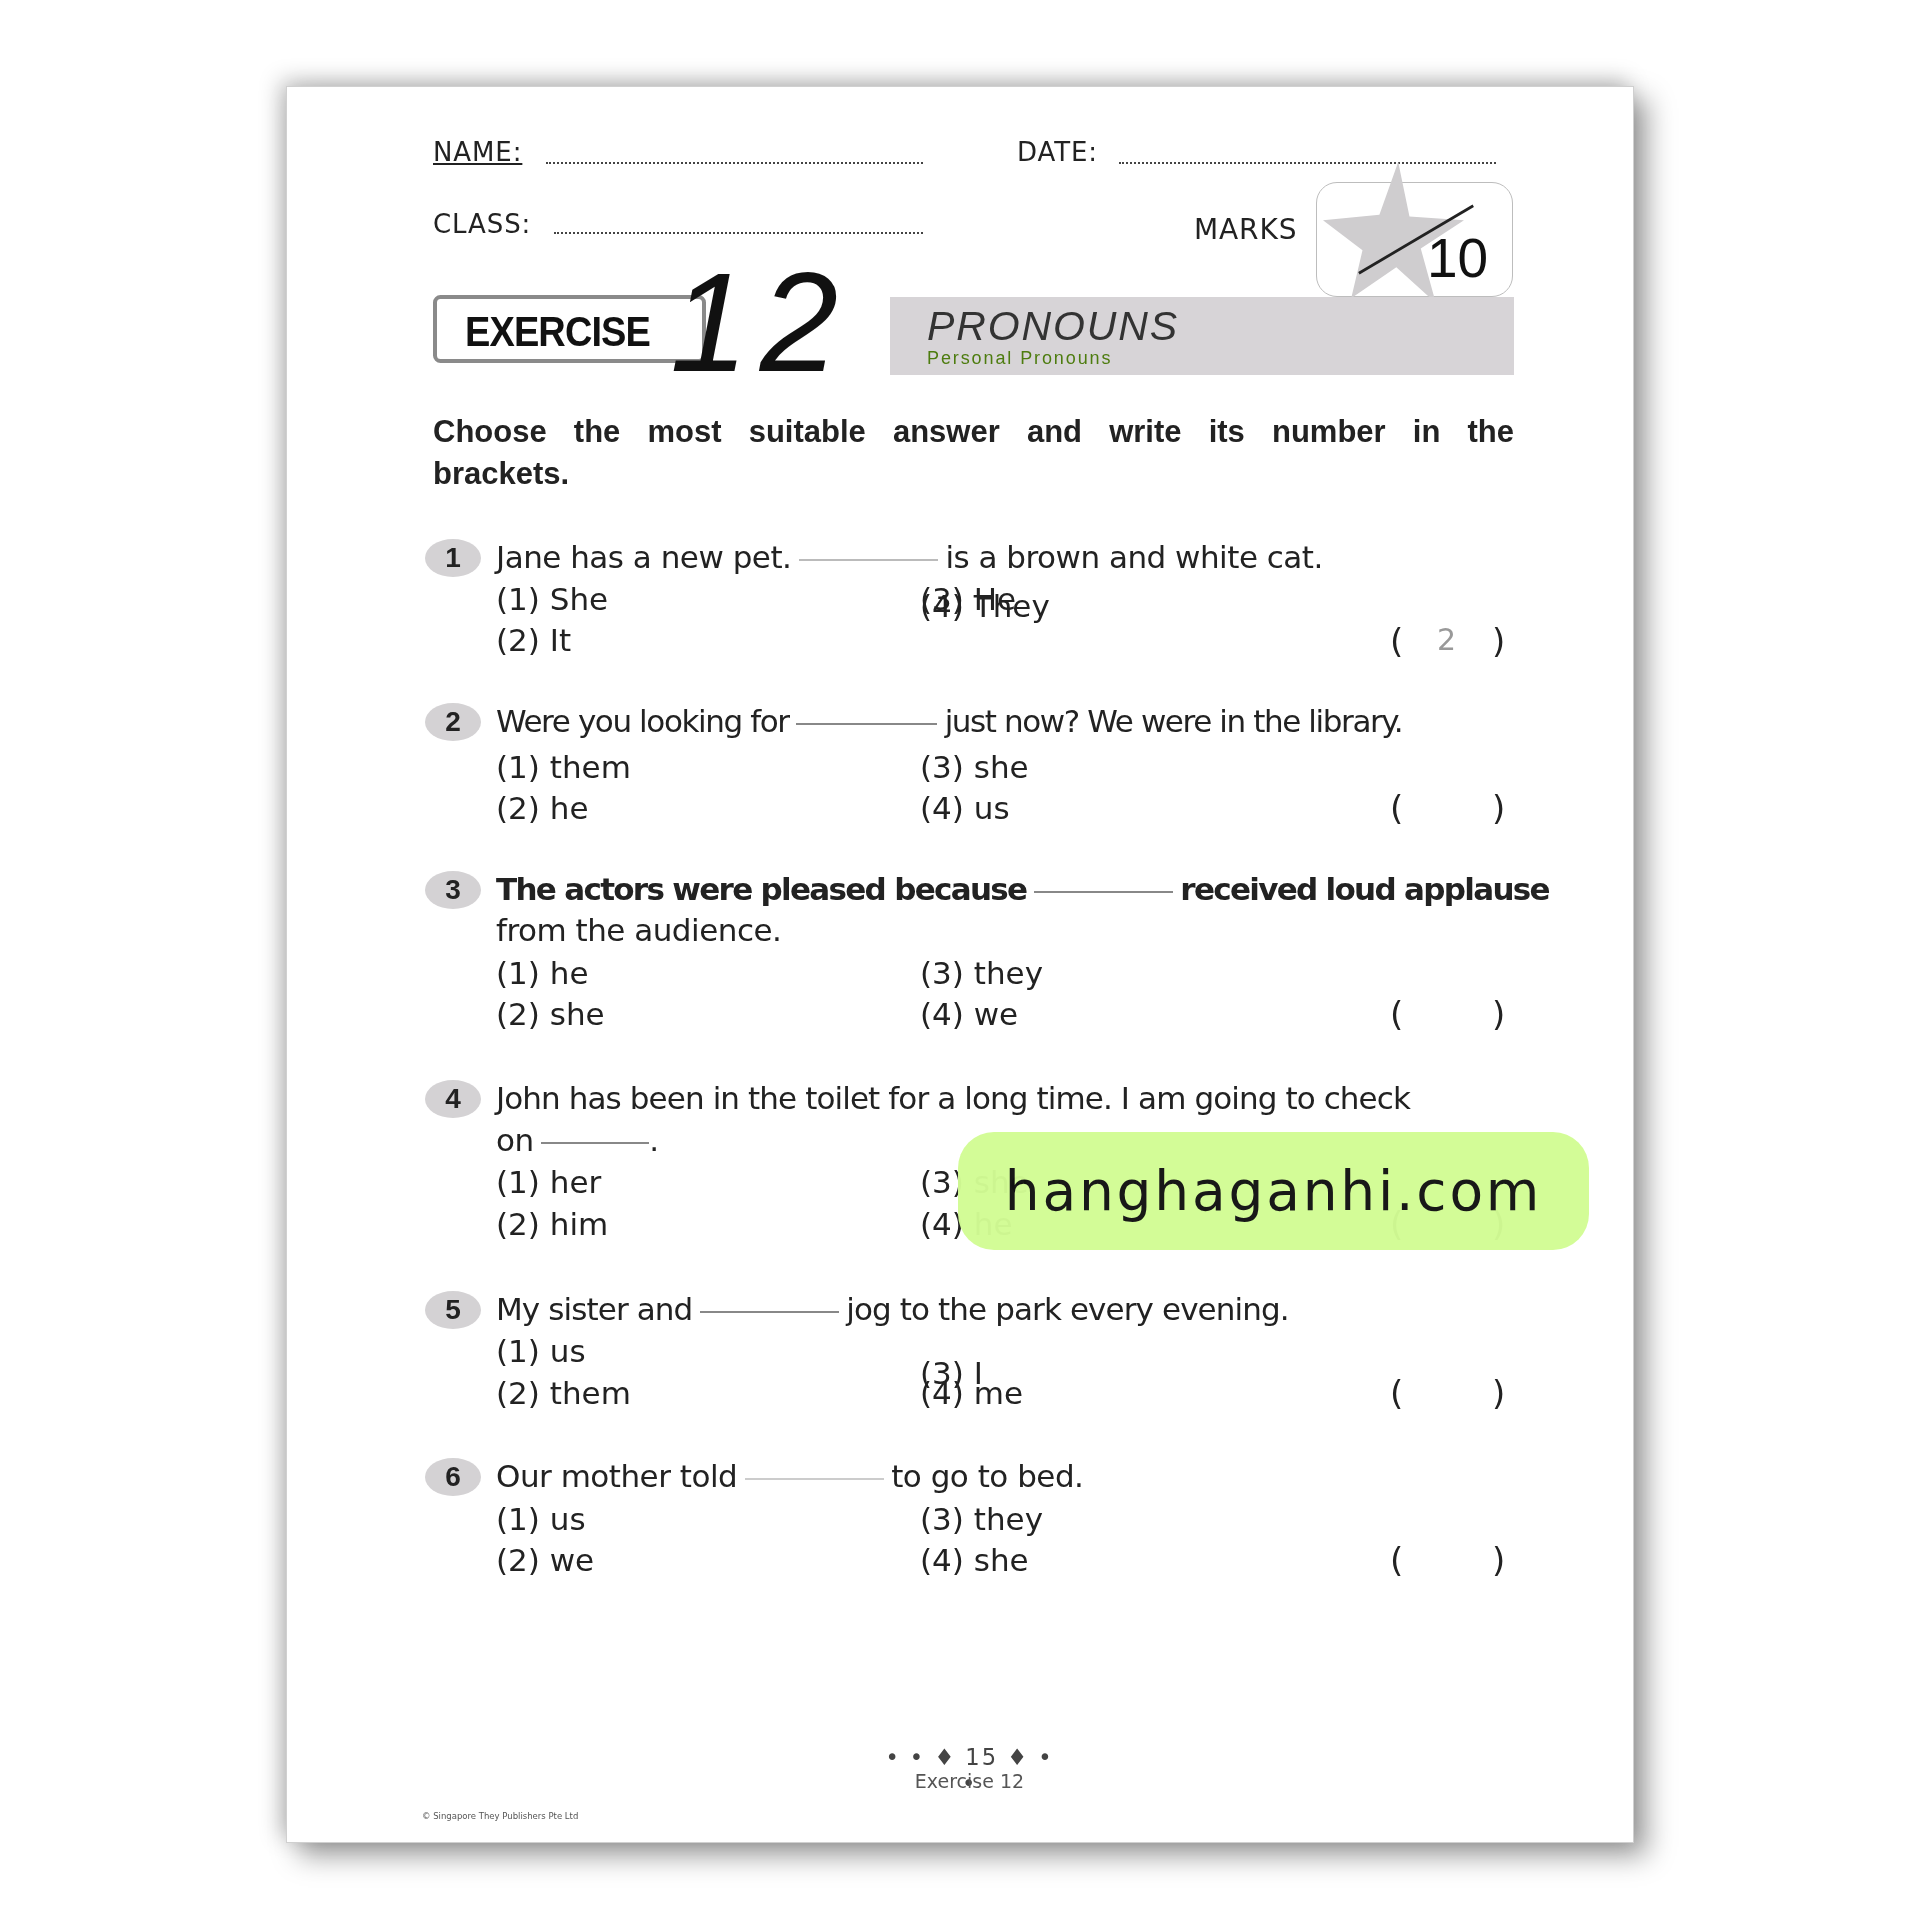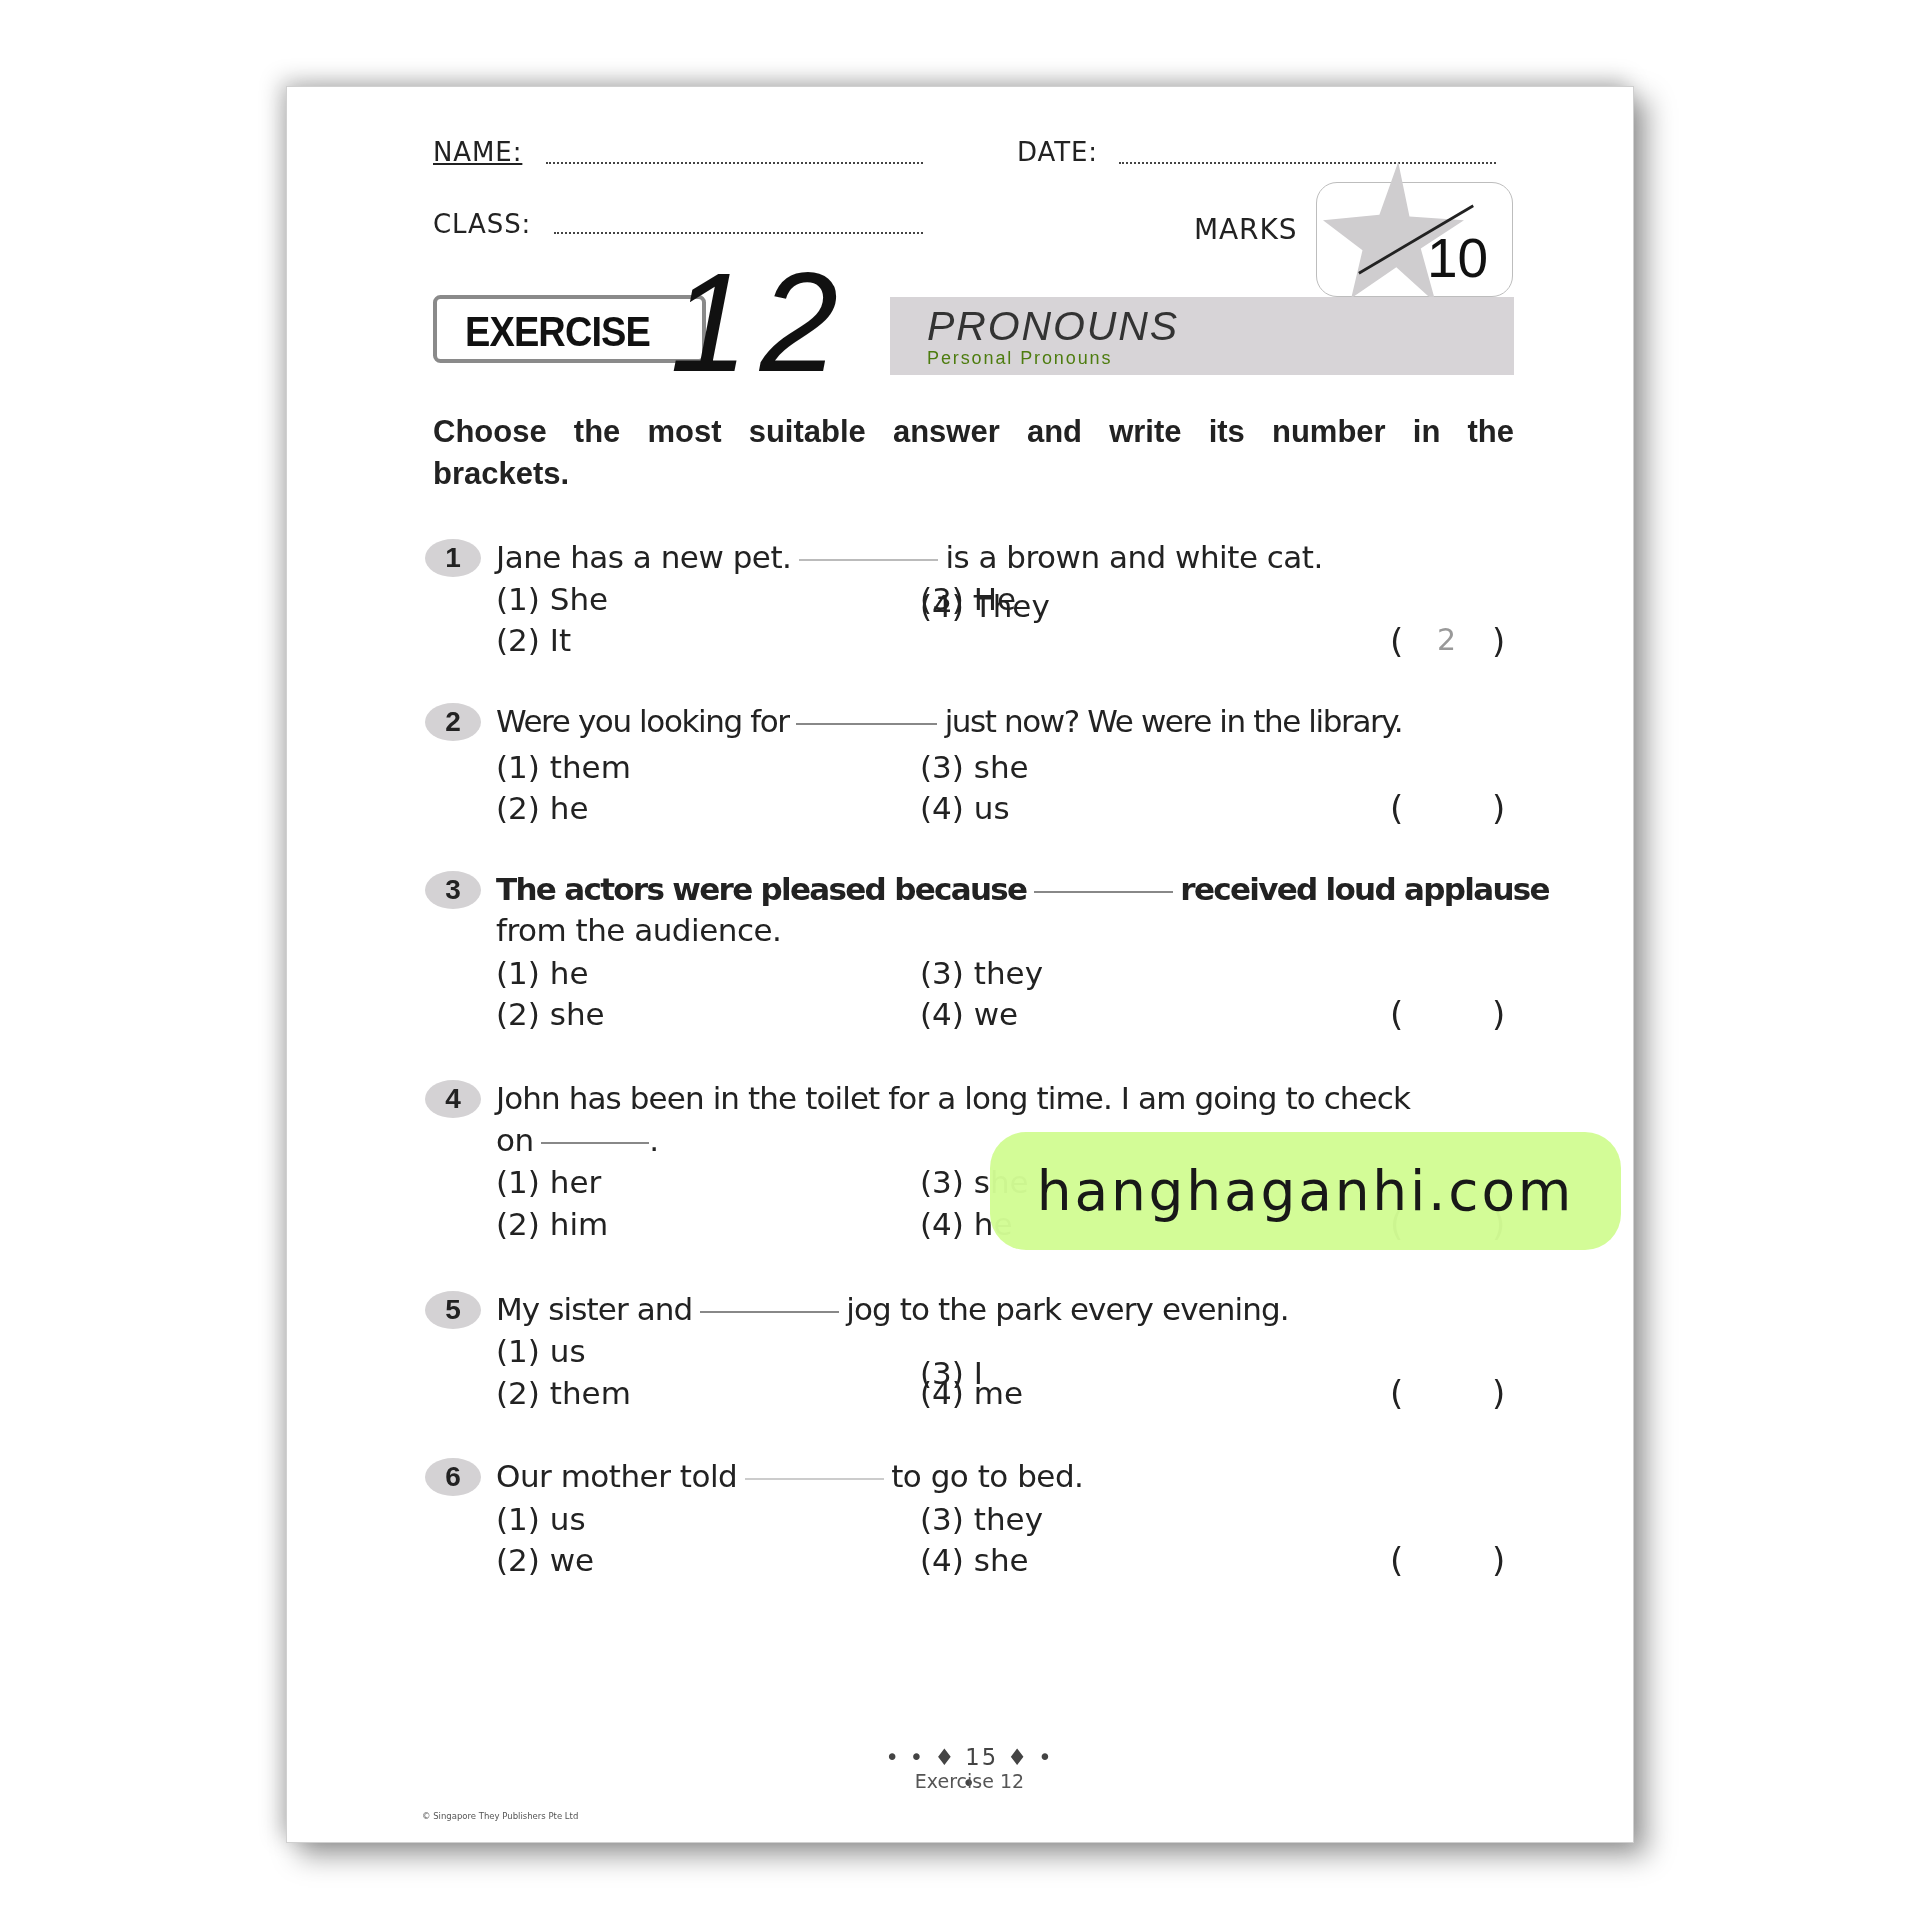--- a/index.html
+++ b/index.html
@@ -53,21 +53,21 @@
   .blank { display:inline-block; border-bottom:2.8px solid #888; height:0; vertical-align:middle; margin:0 7.5px; }
   .opt { position:absolute; font-family:"DejaVu Sans", sans-serif; font-size:31px; color:#222; white-space:nowrap; }
   .bracket { position:absolute; font-family:"DejaVu Sans", sans-serif; font-size:34px; color:#222; }
   .answer { position:absolute; font-family:"DejaVu Sans", sans-serif; font-size:30px; color:#999; }
   .footer-num { left:885px; top:1744px; width:169px; text-align:center; font-size:22.6px; color:#444; letter-spacing:1.9px; }
   .footer-ex { left:885px; top:1770px; width:169px; text-align:center; font-size:19px; color:#555; }
   .copyright { left:422px; top:1811px; font-size:8.5px; color:#555; }
   .watermark {
     left:958px; top:1132px; width:631px; height:118px; background:#d2fc94; border-radius:36px;
     display:flex; align-items:center; justify-content:center;
-    font-family:"DejaVu Sans", sans-serif; font-size:55px; color:#111; letter-spacing:2.8px; opacity:0.97;margin-left:32px;
+    font-family:"DejaVu Sans", sans-serif; font-size:55px; color:#111; letter-spacing:2.8px; opacity:0.97;
   }
 </style>
 </head>
 <body>
 
 <div class="page"></div>
 
 <span class="abs hdr-label" style="left:433px;top:137px;text-decoration:underline;">NAME:</span>
 <div class="abs dots" style="left:546px;top:162px;width:377px;"></div>
 <span class="abs hdr-label" style="left:1017px;top:137px;">DATE:</span>

